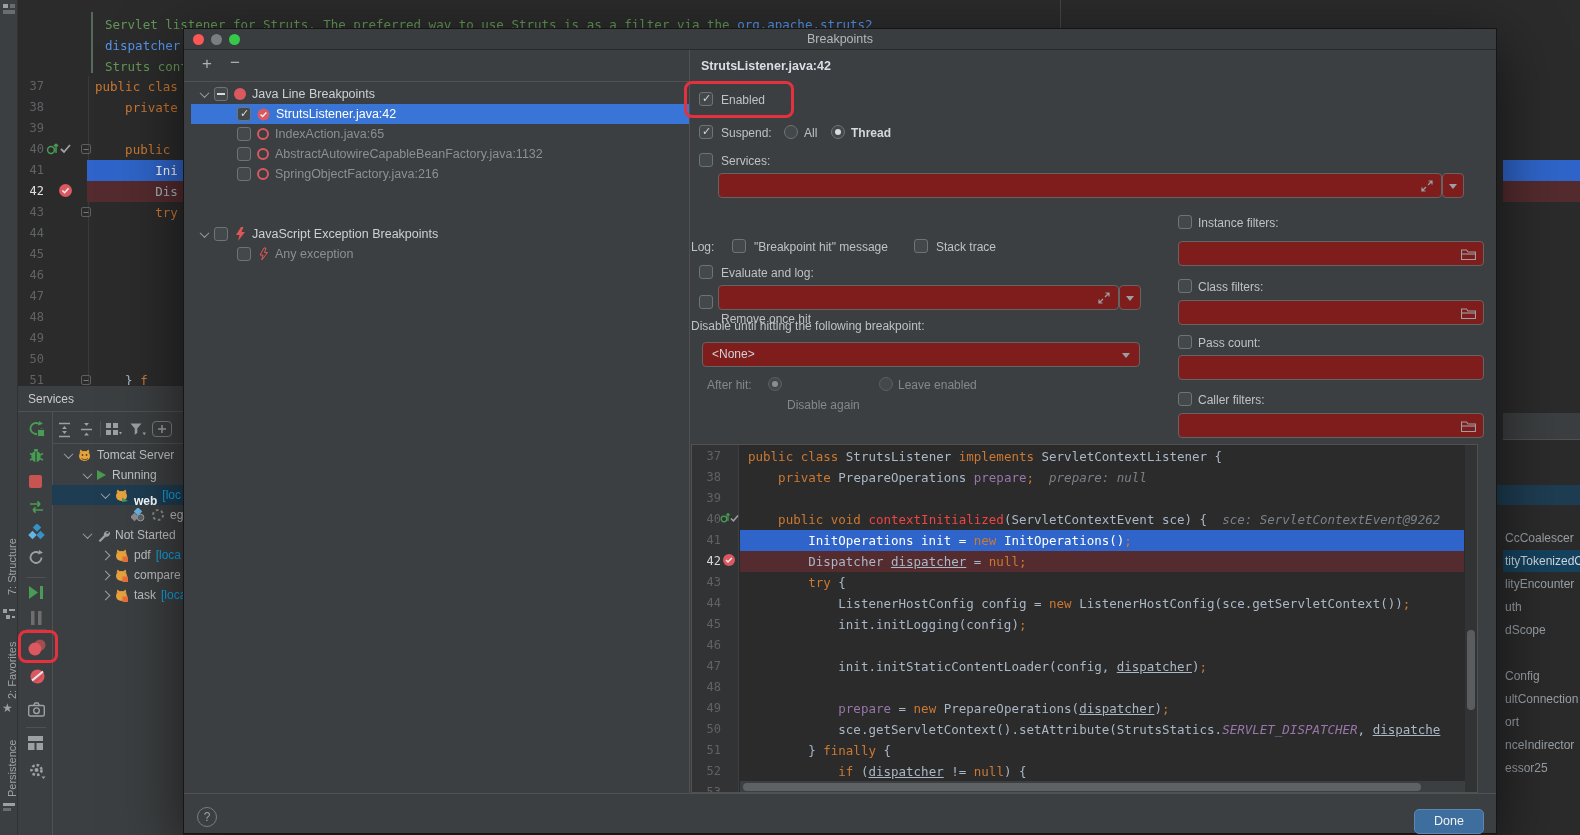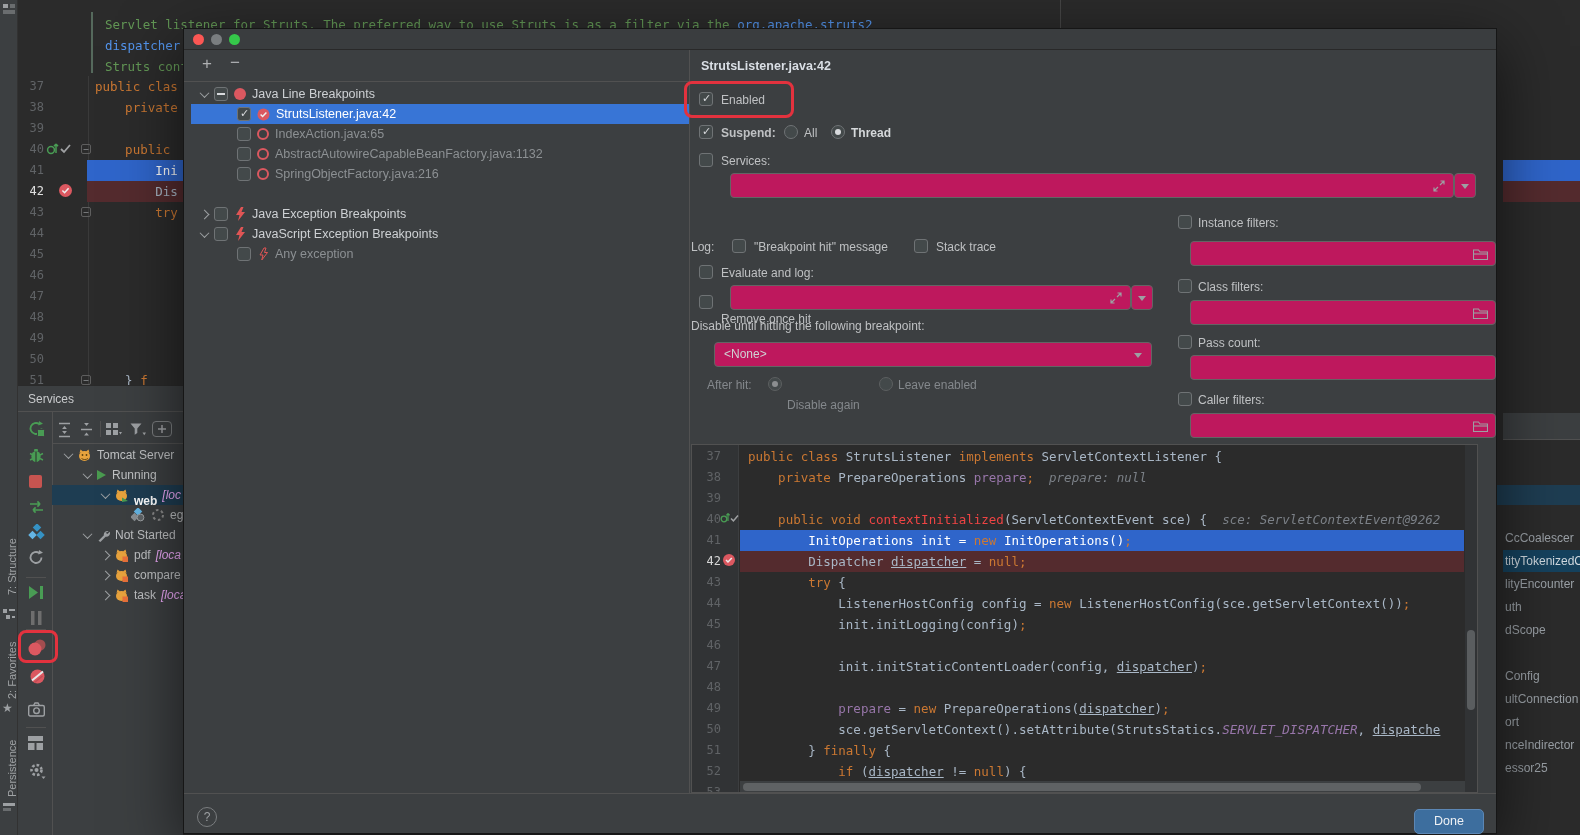--- a/index.html
+++ b/index.html
@@ -15,39 +15,39 @@
   .hl-blue { background:#2f65ca; } .hl-blue .sg-d,.hl-blue .sg-u{color:#ffffff}
   .hl-red  { background:#542b2e; }
   .lbl { position:absolute; font-size:12px; color:#bfc1c3; white-space:nowrap; }
   .dim { color:#84888c; }
   .cb { position:absolute; width:14px; height:14px; border:1px solid #6f7375; background:#43494a; border-radius:3px; }
   .cb.on::after { content:"✓"; position:absolute; left:2px; top:-1px; color:#d8dadd; font-size:11px; line-height:13px; }
   .rd { position:absolute; width:14px; height:14px; border:1px solid #6f7375; background:#43494a; border-radius:50%; }
   .rd.sel::after { content:""; position:absolute; left:3px; top:3px; width:6px; height:6px; border-radius:50%; background:#d8dadd; }
   .rd.dis { border-color:#5c5f60; }
   .rd.dis.sel::after { background:#8b8e90; }
-  .field { position:absolute; background:#be185d; border:1px solid #646464; border-radius:4px;margin-left:12px; }
+  .field { position:absolute; background:#7f1d1d; border:1px solid #646464; border-radius:4px; }
   .ad { width:0; height:0; border-left:4px solid transparent; border-right:4px solid transparent; border-top:5px solid #9da0a3; position:absolute; }
   .chv { width:7px; height:7px; border-right:1.5px solid #9da0a3; border-bottom:1.5px solid #9da0a3; flex:none; }
   .chv.v { transform:rotate(45deg) translate(-1px,-1px); }
   .chv.r { transform:rotate(-45deg); }
   .dialog { position:absolute; left:183px; top:28px; width:1314px; height:806px; background:#3c3f41;
             border:1px solid #161616; box-shadow:0 18px 60px rgba(0,0,0,.6); }
   .titlebar { position:absolute; left:0; top:0; right:0; height:21px; background:#3a3d3f; border-bottom:1px solid #292929; }
   .tl { position:absolute; top:5px; width:11px; height:11px; border-radius:50%; }
   .drow { position:absolute; left:7px; width:498px; height:20px; display:flex; align-items:center; gap:6px;
           font-size:12.5px; color:#ced1d4; white-space:nowrap; overflow:hidden; }
   .drow .fcb { width:14px; height:14px; border:1px solid #6f7375; background:#43494a; border-radius:3px; position:relative; flex:none; }
   .drow .fcb.on::after { content:"✓"; position:absolute; left:2px; top:-1px; color:#d8dadd; font-size:11px; line-height:13px; }
   .drow .fcb.ind::after { content:""; position:absolute; left:2px; top:5px; width:8px; height:2px; background:#d8dadd; }
   .bpdot { width:12px; height:12px; border-radius:50%; background:#db5860; flex:none; }
   .bpring { width:12px; height:12px; border-radius:50%; border:2px solid #db5860; flex:none; }
   .srow { position:absolute; left:52px; right:0; height:20px; display:flex; align-items:center; gap:5px;
           font-size:12px; color:#bfc1c3; white-space:nowrap; overflow:hidden; }
-  .suffix { color:#f0abfc;font-style:italic; }
+  .suffix { color:#0ea5e9; }
   .prow { position:absolute; left:1px; right:1px; height:21px; }
   .ptxt { position:absolute; left:55px; top:0; }
   .pnum { position:absolute; left:2px; top:0; width:26px; }
   .rlrow { position:absolute; left:1505px; width:75px; height:22px; line-height:22px; font-size:12px; color:#9aa0a6; white-space:nowrap; overflow:hidden; }
   .stripe-label { position:absolute; left:0; width:18px; display:flex; justify-content:center;
                   font-size:11px; color:#9fa2a4; writing-mode:vertical-lr; transform:rotate(180deg); white-space:nowrap; }
   .sep-h { position:absolute; height:1px; background:#515151; }
   .sep-v { position:absolute; width:1px; background:#515151; }
   .annot { position:absolute; border:3px solid #e3323e; border-radius:8px; }
   svg { display:block; }
@@ -390,20 +390,21 @@
     <span class="suffix">[loca</span>
   </div>
 
   <div class="annot" style="left:18px;top:630px;width:40px;height:33px;"></div>
 
   <div class="dialog">
     <div class="titlebar">
       <div class="tl" style="left:9px;background:#fb5754;"></div>
       <div class="tl" style="left:27px;background:#7a7e80;"></div>
       <div class="tl" style="left:45px;background:#35c84a;"></div>
+      <div class="abs" style="left:0;right:0;top:3px;text-align:center;font-size:12.5px;color:#b4b7b9;">Breakpoints</div>
     </div>
 
     <div class="abs" style="left:14px;top:26px;width:18px;height:18px;font-size:17px;color:#afb1b3;text-align:center;line-height:17px;">+</div>
     <div class="abs" style="left:42px;top:26px;width:18px;height:18px;font-size:17px;color:#afb1b3;text-align:center;line-height:15px;">−</div>
     <div class="sep-h" style="left:0;top:52px;width:505px;"></div>
     <div class="sep-v" style="left:505px;top:21px;height:743px;"></div>
 
     <div class="drow" style="top:55px;">
       <span style="width:4px;flex:none;"></span>
         <span class="chv v"></span>
@@ -434,31 +435,20 @@
         <span class="fcb"></span>
       <span class="bpring"></span>
       <span>AbstractAutowireCapableBeanFactory.java:1132</span>
     </div>
     <div class="drow" style="top:135px;color:#8c9093;">
       <span style="width:40px;flex:none;"></span>
         <span class="fcb"></span>
       <span class="bpring"></span>
       <span>SpringObjectFactory.java:216</span>
     </div>
-    <div class="drow" style="top:175px;">
-      <span style="width:4px;flex:none;"></span>
-        <span class="chv r"></span>
-      <span class="fcb"></span>
-      <span>
-          <svg width="12" height="14">
-            <polygon points="7,0 2,8 5.5,8 4,14 11,5 7.5,5 9.5,0" fill="#e05555"></polygon>
-          </svg>
-        </span>
-      <span>Java Exception Breakpoints</span>
-    </div>
     <div class="drow" style="top:215px;color:#8c9093;">
       <span style="width:40px;flex:none;"></span>
         <span class="fcb"></span>
       <span>
           <svg width="12" height="14">
             <polygon points="7,1 3,8 6,8 4.8,13 10.5,5.5 7.5,5.5 9,1" fill="none" stroke="#e05555" stroke-width="1"></polygon>
           </svg>
         </span>
       <span>Any exception</span>
     </div>
@@ -474,21 +464,21 @@
       <span>JavaScript Exception Breakpoints</span>
     </div>
 
     <div class="lbl" style="left:517px;top:30px;font-weight:bold;color:#dadfe5;font-size:12.5px;">StrutsListener.java:42</div>
 
     <div class="annot" style="left:500px;top:52px;width:110px;height:37px;"></div>
     <div class="cb on" style="left:515px;top:63px;"></div>
     <div class="lbl" style="left:537px;top:64px;">Enabled</div>
 
     <div class="cb on" style="left:515px;top:96px;"></div>
-    <div class="lbl" style="left:537px;top:97px;font-weight:bold;">Suspend:</div>
+    <div class="lbl" style="left:537px;top:97px;">Suspend:</div>
     <div class="rd" style="left:600px;top:96px;"></div>
     <div class="lbl" style="left:620px;top:97px;">All</div>
     <div class="rd sel" style="left:647px;top:96px;"></div>
     <div class="lbl" style="left:667px;top:97px;font-weight:bold;color:#d6d9db;">Thread</div>
 
     <div class="cb" style="left:515px;top:124px;"></div>
     <div class="lbl" style="left:537px;top:125px;">Services:</div>
     <div class="field" style="left:534px;top:144px;width:724px;height:25px;">
       <div class="abs" style="right:8px;top:6px;">
           <svg width="12" height="12">

